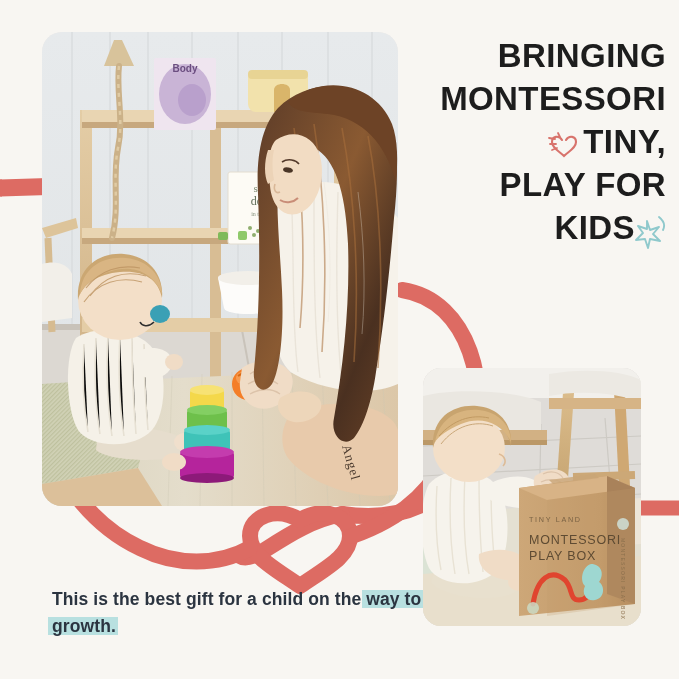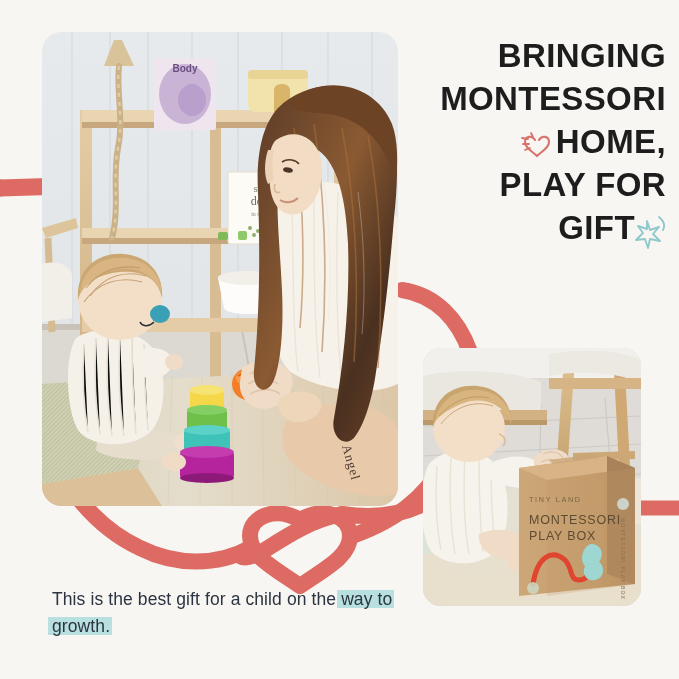--- a/index.html
+++ b/index.html
@@ -36,32 +36,33 @@
 
   
   .photo{
     position:absolute;
     border-radius:20px;
     overflow:hidden;
     z-index:4;
     background:#efeae4;
   }
   #photo-main{left:42px;top:32px;width:356px;height:474px;}
-  #photo-sub{left:423px;top:348px;width:218px;height:258px;border-radius:18px;z-index:5;}
+  #photo-sub{left:423px;top:368px;width:218px;height:258px;border-radius:18px;z-index:5;}
 
   .ph-svg{display:block;width:100%;height:100%;}
 
   
   .caption{
     position:absolute;left:52px;top:586px;width:370px;
     z-index:6;
     font-size:17.5px;
     line-height:27px;
     color:#2b3440;
     letter-spacing:.1px;
+    font-weight:bold;
   }
   .caption .hl{
     background:linear-gradient(transparent 6%, #b8e0e0 6%, #b8e0e0 96%, transparent 96%);
     padding:0 2px 0 4px;
     margin-left:-4px;
     box-decoration-break:clone;
     -webkit-box-decoration-break:clone;
   }
 </style>
 </head>
@@ -418,27 +419,27 @@
       <span class="doodle-heart">
         <svg viewBox="0 0 34 30" width="34" height="30">
           <path d="M14,9 C 11,4 4,5 4,11 C 4,17 11,20 16,25 C 21,20 28,17 28,11
                    C 28,5 21,4 18,9" stroke="#d8736c" stroke-width="2.1" fill="none" stroke-linecap="round"></path>
           <path d="M1,7 L7,8" stroke="#d8736c" stroke-width="1.8" stroke-linecap="round"></path>
           <path d="M2,13 L8,13" stroke="#d8736c" stroke-width="1.8" stroke-linecap="round"></path>
           <path d="M4,19 L9,17" stroke="#d8736c" stroke-width="1.8" stroke-linecap="round"></path>
           <path d="M10,2 L12,6" stroke="#d8736c" stroke-width="1.8" stroke-linecap="round"></path>
         </svg>
       </span>
-      <span>HOME,</span>
+      <span>TINY,</span>
     </div>
     <div class="line">
       <span>PLAY FOR</span>
     </div>
     <div class="line">
-      <span>GIFT</span>
+      <span>KIDS</span>
       <span class="doodle-star">
         <svg viewBox="0 0 33 34" width="33" height="34">
           <path d="M14,6 L17,15 L26,12 L20,19 L27,26 L17,24 L15,33 L12,24 L3,25 L10,18 L5,11 L14,14 Z" stroke="#8fc9cc" stroke-width="1.9" fill="none" stroke-linejoin="round"></path>
           <path d="M26,2 C 31,6 32,11 30,15" stroke="#8fc9cc" stroke-width="1.9" fill="none" stroke-linecap="round"></path>
         </svg>
       </span>
     </div>
   </div>
 
   <div class="caption">

